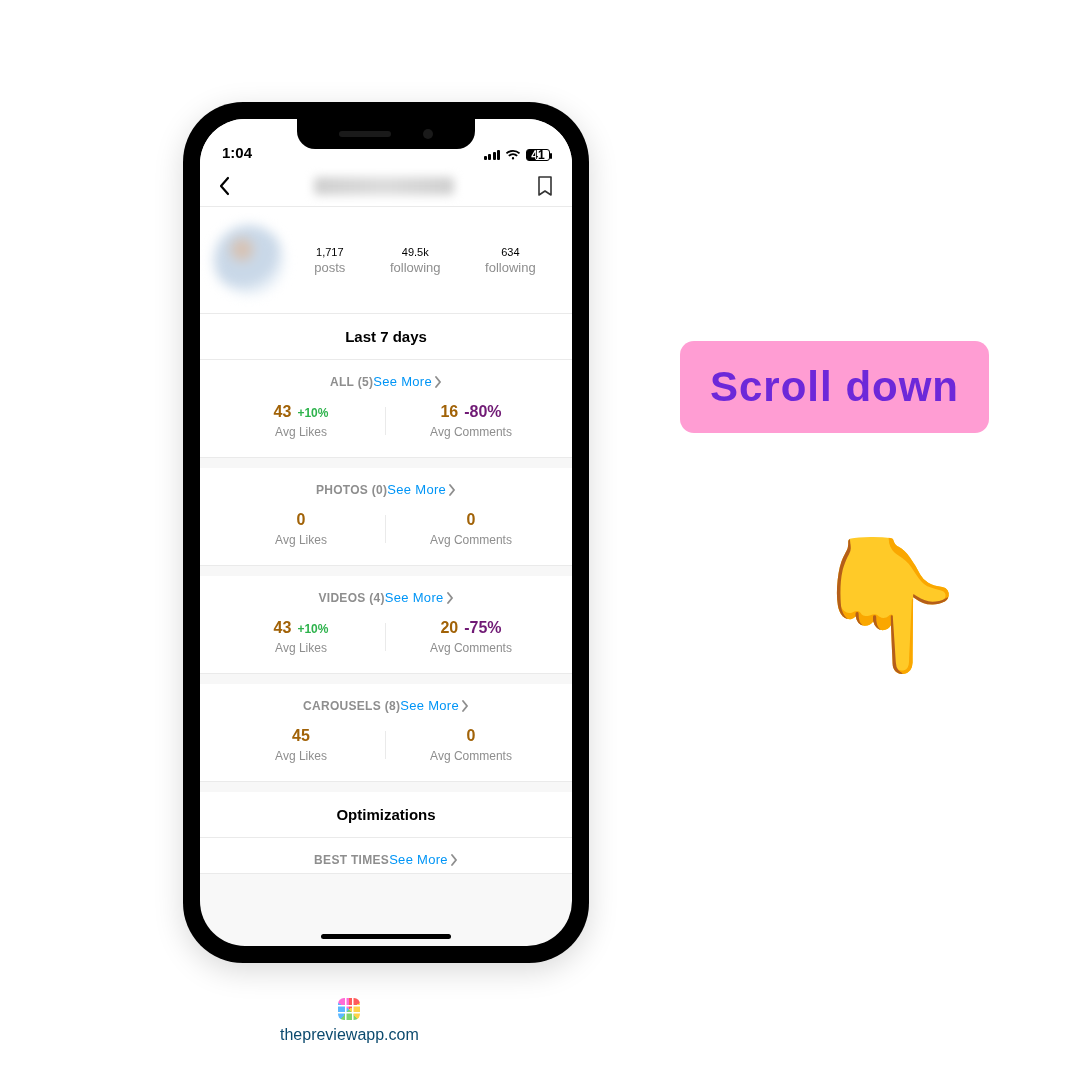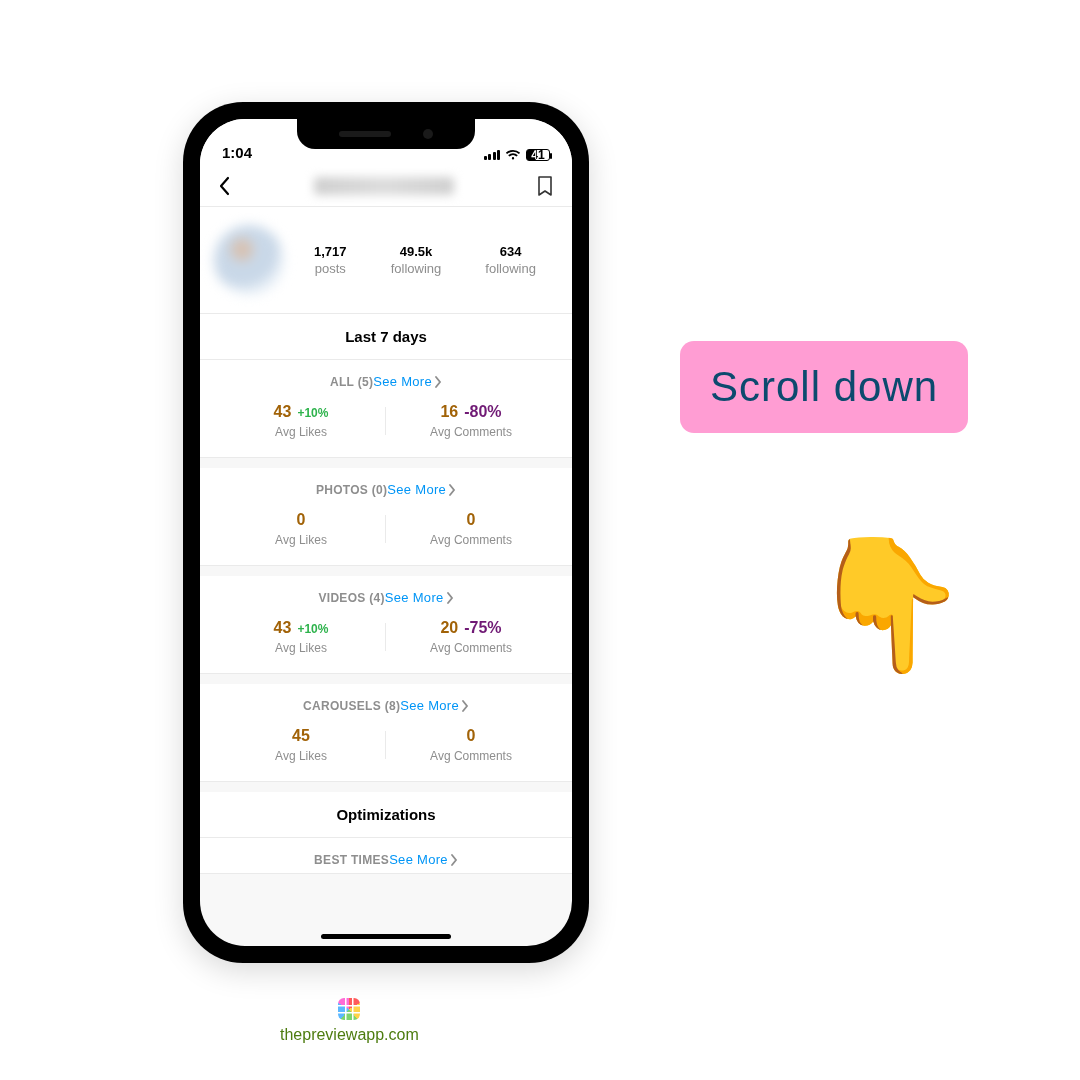--- a/index.html
+++ b/index.html
@@ -97,21 +97,21 @@
     align-items:center;
     gap:8px;
     border-bottom:1px solid #eaeaea;
   }
   .avatar{
     width:70px;height:70px;border-radius:50%;
     background: radial-gradient(circle at 40% 35%, #d7c2b3 0 18%, #c9d8e8 18% 60%, #e6eef6 60% 100%);
     filter: blur(6px);
   }
   .stats-wrap{flex:1;display:flex;justify-content:space-around;text-align:center;}
-  .stat .num{font-size:13px;font-weight:700;color:#000;}
+  .stat .num{font-size:11px;font-weight:400;color:#000;}
   .stat .lbl{font-size:13px;color:#8e8e8e;margin-top:2px;}
 
   .section-title{
     background:#fff;
     text-align:center;
     font-weight:700;
     font-size:15px;
     color:#000;
     padding:14px 0;
     border-bottom:1px solid #eaeaea;
@@ -150,39 +150,39 @@
   .home-indicator{
     position:absolute;bottom:7px;left:50%;transform:translateX(-50%);
     width:130px;height:5px;border-radius:3px;background:#000;
   }
 
   
   .callout{
     position:absolute;
     left:680px;top:341px;
     background:#ff9dd3;
-    color:#0c4a6e;
-    font-weight:400;
+    color:#6d28d9;
+    font-weight:700;
     font-size:42px;
     letter-spacing:1px;
     padding:22px 30px;
     border-radius:14px;
     font-family: "Arial Rounded MT Bold","Helvetica Neue",Arial,sans-serif;
   }
   .point-emoji{
     position:absolute;
     left:808px;top:528px;
     font-size:130px;
   }
   
   .footer{
     position:absolute;
     left:280px;top:998px;
     text-align:left;
-    color:#4d7c0f;
+    color:#0c4a6e;
     font-size:16px;
     font-weight:500;
   }
   .logo{
     width:22px;height:22px;border-radius:6px;margin:0 auto 6px;
     background:
       conic-gradient(from 0deg,#ff5a5a 0 60deg,#ffd24a 60deg 140deg,#7dd46e 140deg 220deg,#5bb8ff 220deg 300deg,#ff6bd6 300deg 360deg);
     position:relative;
   }
   .logo::after{content:"";position:absolute;inset:0;

